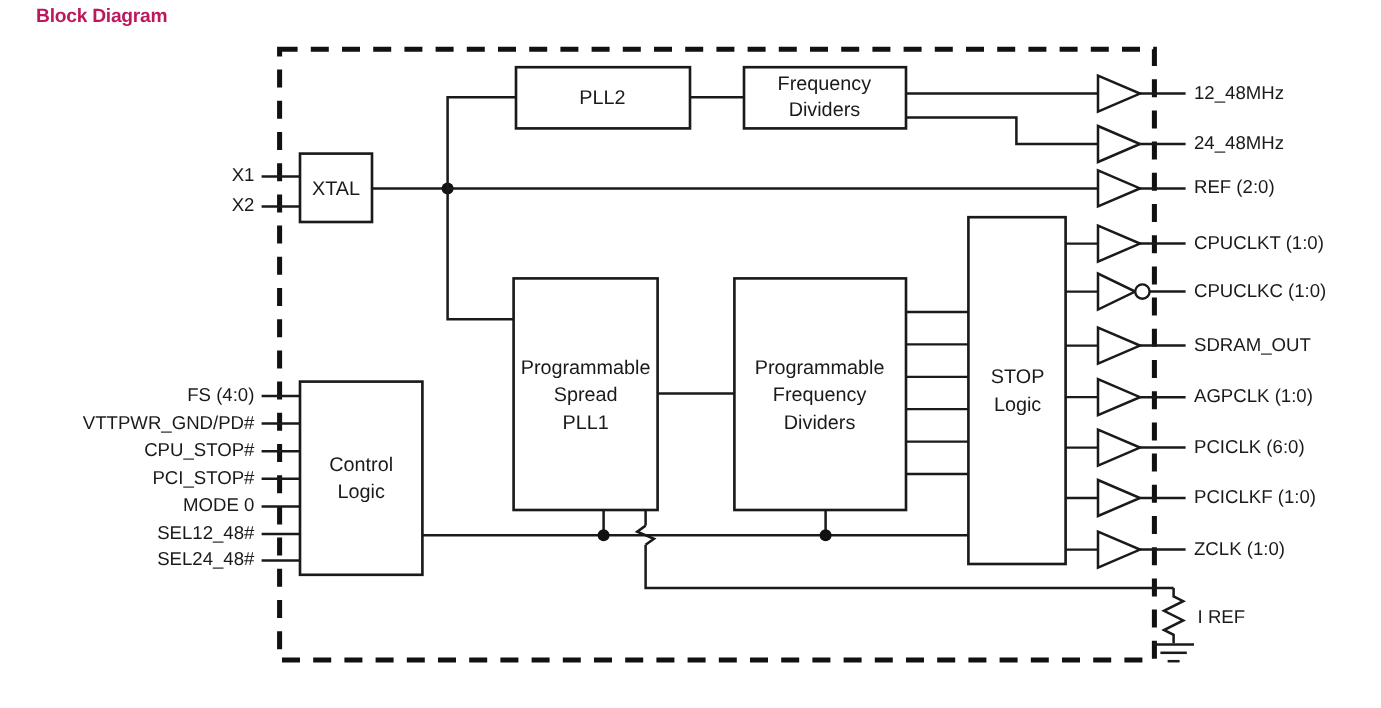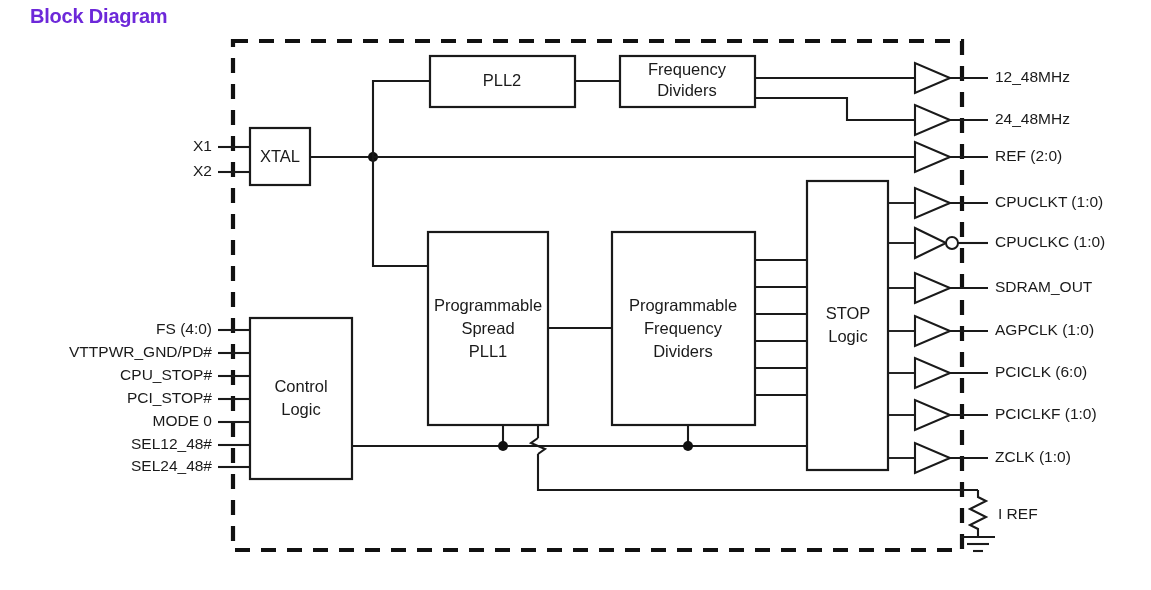--- a/index.html
+++ b/index.html
@@ -17,24 +17,24 @@
   }
   #page {
     position: relative;
     width: 1151px;
     height: 590px;
   }
   #page-title {
     position: absolute;
     left: 30px;
     top: 5px;
-    font-size: 20px;
+    font-size: 16px;
     font-weight: bold;
     letter-spacing: -0.2px;
-    color: #6d28d9;
+    color: #be185d;
   }
   #diagram-svg {
     position: absolute;
     left: 0;
     top: 0;
   }
   .blk-rect {
     fill: #ffffff;
     stroke: #1a1a1a;
     stroke-width: 2.2;

